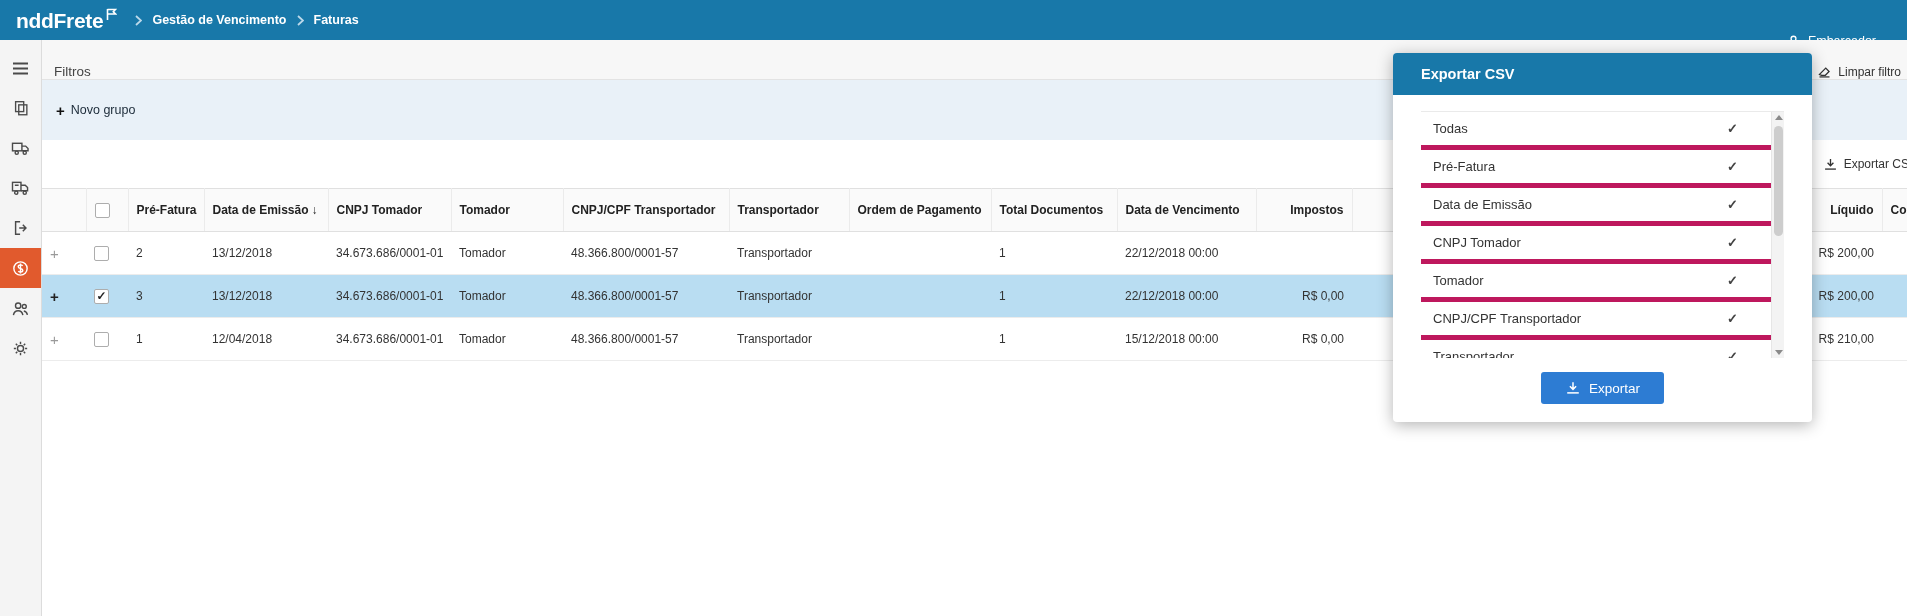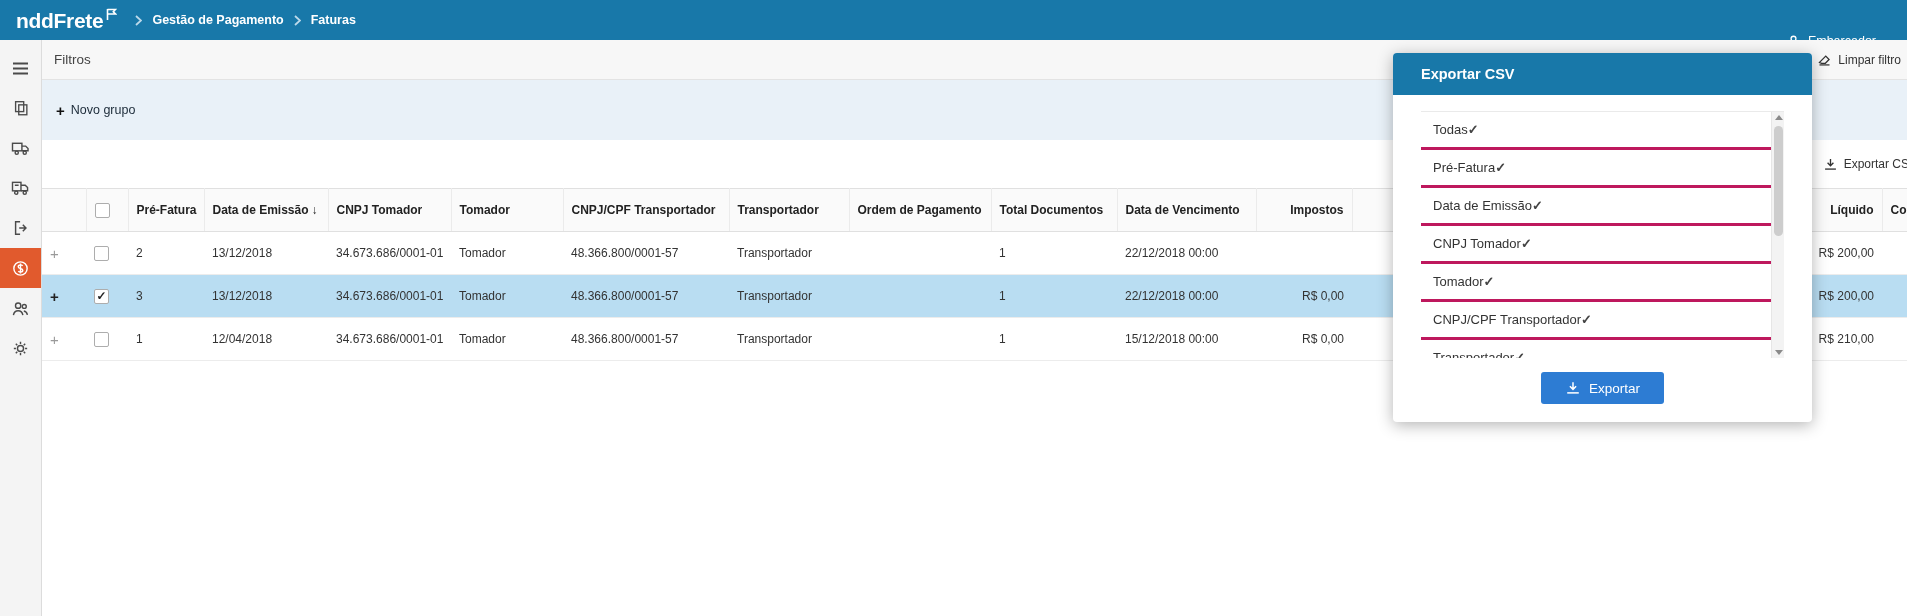--- a/index.html
+++ b/index.html
@@ -18,21 +18,21 @@
   .caret-down { width: 0; height: 0; border-left: 4px solid transparent; border-right: 4px solid transparent; border-top: 5px solid #dcecf5; margin-top: 2px; }
 
   
   .layout { display: flex; height: 576px; }
   .sidebar { width: 42px; background: #f4f4f4; border-right: 1px solid #dcdcdc; display: flex; flex-direction: column; padding-top: 8px; flex: none; }
   .side-item { height: 40px; display: flex; align-items: center; justify-content: center; color: #4a4a4a; cursor: pointer; }
   .side-item.active { background: #e15a2d; color: #fff; }
   .content { flex: 1; position: relative; overflow: hidden; background: #fff; }
 
   
-  .filtros-bar { height: 40px; background: #f7f7f7; border-bottom: 1px solid #e3e3e3; display: flex; align-items: center; padding: 0 12px; font-size: 13.5px; color: #444; }
+  .filtros-bar { height: 40px; background: #f7f7f7; border-bottom: 1px solid #e3e3e3; display: flex; align-items: flex-end; padding: 0 12px; font-size: 13.5px; color: #444; }
   .bar-link { margin-left: auto; margin-right: -6px; display: flex; align-items: center; gap: 6px; font-size: 12px; color: #333; white-space: nowrap; cursor: pointer; }
   .group-panel { height: 60px; background: #e9f1f8; display: flex; align-items: center; padding: 0 14px; }
   .new-group { display: flex; align-items: center; gap: 6px; font-size: 12.5px; color: #1b2a38; cursor: pointer; }
   .plus-glyph { font-weight: bold; font-size: 15px; color: #111; line-height: 1; }
   .export-row { height: 48px; display: flex; align-items: center; justify-content: flex-end; background: #fff; }
   .export-link { display: flex; align-items: center; gap: 6px; font-size: 12px; color: #333; white-space: nowrap; margin-right: -10px; cursor: pointer; }
 
   
   table { border-collapse: collapse; table-layout: fixed; width: 1920px; font-size: 12px; color: #333; }
   thead th { height: 43px; background: #fafafa; border-top: 1px solid #e0e0e0; border-bottom: 1px solid #e0e0e0; border-right: 1px solid #ebebeb; font-weight: bold; text-align: left; padding: 0 8px; font-size: 12px; color: #222; white-space: nowrap; overflow: hidden; }
@@ -43,21 +43,21 @@
   .expand-plus.strong { color: #222; font-weight: bold; }
   .checkbox { display: inline-block; width: 15px; height: 15px; border: 1px solid #adadad; border-radius: 2px; background: #fff; vertical-align: middle; text-align: center; line-height: 13px; font-size: 12px; font-weight: bold; color: #222; cursor: pointer; }
   .sort-arrow { font-weight: bold; margin-left: 3px; }
 
   
   .modal { position: absolute; top: 13px; right: 95px; width: 419px; background: #fff; border-radius: 4px; box-shadow: 0 3px 16px rgba(0,0,0,0.3); z-index: 10; }
   .modal-header { background: #1878a9; color: #fff; font-weight: bold; font-size: 14.5px; padding: 13px 28px; border-radius: 4px 4px 0 0; }
   .modal-body { padding: 16px 28px 18px; }
   .modal-subtitle { font-size: 14px; color: #222; margin: 2px 0 14px; }
   .options-box { position: relative; height: 247px; overflow: hidden; border-top: 1px solid #eaeaea; }
-  .option { height: 38px; display: flex; align-items: center; padding: 0 46px 0 12px; border-bottom: 3px solid #be185d; font-size: 13px; color: #333; cursor: pointer; }
+  .option { height: 38px; display: flex; align-items: center; justify-content: space-between; padding: 0 46px 0 12px; border-bottom: 5px solid #be185d; font-size: 13px; color: #333; cursor: pointer; }
   .option .check { color: #444; font-weight: bold; font-size: 13px; }
   .scrollbar { position: absolute; top: 0; right: 0; width: 13px; height: 100%; background: #f3f3f3; border-left: 1px solid #e6e6e6; cursor: pointer; }
   .scroll-up { position: absolute; top: 3px; left: 2.5px; width: 0; height: 0; border-left: 4px solid transparent; border-right: 4px solid transparent; border-bottom: 5px solid #8a8a8a; }
   .scroll-thumb { position: absolute; top: 14px; left: 1.5px; width: 9px; height: 110px; background: #cdcdcd; border-radius: 5px; }
   .scroll-down { position: absolute; bottom: 3px; left: 2.5px; width: 0; height: 0; border-left: 4px solid transparent; border-right: 4px solid transparent; border-top: 5px solid #8a8a8a; }
   .modal-footer { display: flex; justify-content: center; margin-top: 14px; }
   .btn-export { display: flex; align-items: center; gap: 8px; background: #2d7cd3; color: #fff; border: none; border-radius: 3px; font-size: 13.5px; padding: 8px 24px; font-family: inherit; cursor: pointer; }
 
   svg { display: block; }
 </style>
@@ -74,21 +74,21 @@
             <path d="M1.5 1v11M1.5 1.5h8l-2.2 2.3L9.5 6h-8" fill="none" stroke="#fff" stroke-width="1.6"></path>
           </svg>
       </span>
     </div>
     <nav class="breadcrumb">
       <span>
         <svg width="7" height="11" viewBox="0 0 7 11">
             <path d="M1 1l5 4.5L1 10" fill="none" stroke="#bcd9ea" stroke-width="1.8"></path>
           </svg>
       </span>
-      <span class="crumb">Gestão de Pagamento</span>
+      <span class="crumb">Gestão de Vencimento</span>
       <span>
         <svg width="7" height="11" viewBox="0 0 7 11">
             <path d="M1 1l5 4.5L1 10" fill="none" stroke="#bcd9ea" stroke-width="1.8"></path>
           </svg>
       </span>
       <span class="crumb current">Faturas</span>
     </nav>
     <div class="user">
       <span>
         <svg width="15" height="15" viewBox="0 0 16 16">

